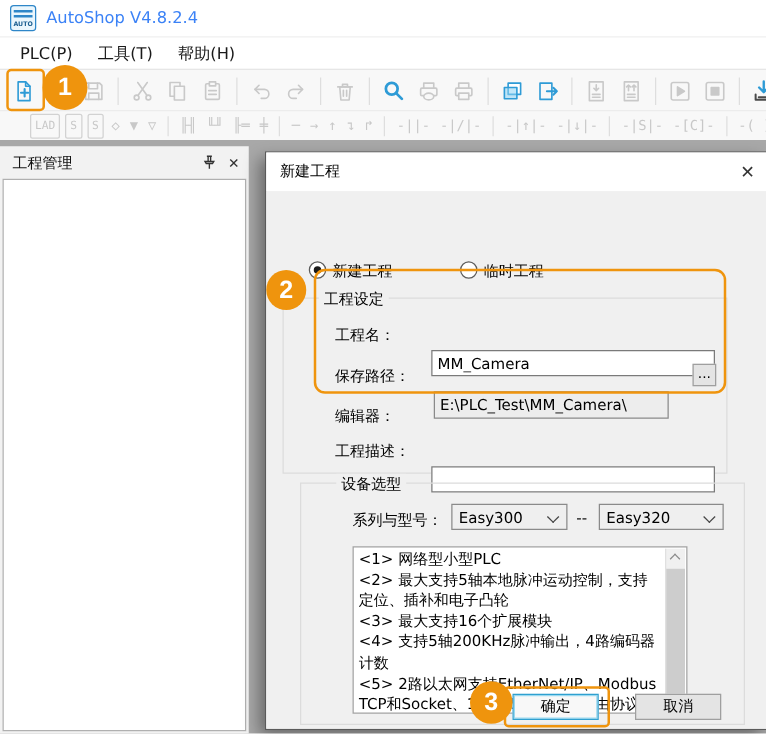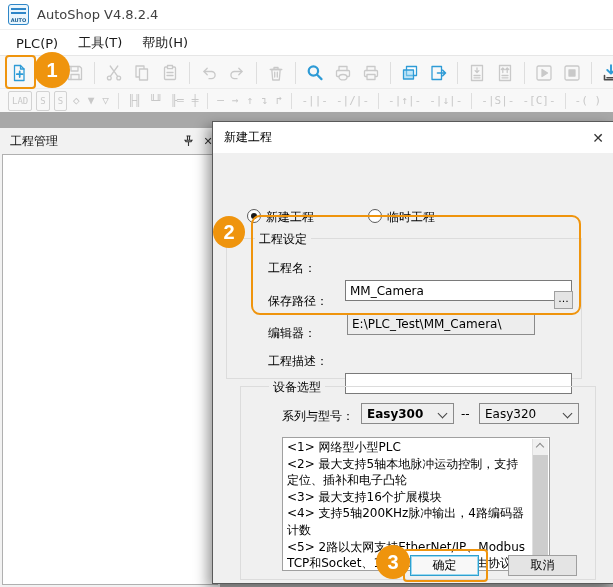--- a/index.html
+++ b/index.html
@@ -5,41 +5,41 @@
   html,body{margin:0;padding:0;}
   body{width:613px;height:587px;overflow:hidden;font-family:"DejaVu Sans","Liberation Sans",sans-serif;-webkit-font-smoothing:antialiased;}
   .window{position:relative;width:613px;height:587px;background:#FFFFFF;overflow:hidden;}
 
   
   .titlebar{position:absolute;left:0;top:0;right:0;height:29px;background:#FFFFFF;display:flex;align-items:center;}
   .app-logo{width:19px;height:19px;margin-left:8px;border:1.5px solid #2E86C8;border-radius:3px;background:#EAF6FD;position:relative;flex:0 0 auto;}
   .app-logo i{position:absolute;left:2px;right:2px;height:2px;background:#2E86C8;}
   .app-logo i.l1{top:3px;} .app-logo i.l2{top:7px;}
   .app-logo b{position:absolute;left:0;right:0;bottom:1px;font-style:normal;font-size:5px;line-height:5px;color:#1B5E90;text-align:center;font-weight:bold;letter-spacing:0;}
-  .app-title{margin-left:8px;font-size:13px;color:#404040;}
+  .app-title{margin-left:8px;font-size:13px;color:#3b82f6;}
 
   
   .menubar{position:absolute;left:0;top:29px;right:0;height:26px;background:#FFFFFF;display:flex;align-items:center;padding-left:6px;border-top:1px solid #F0F0F0;}
   .menu-item{font-size:13px;color:#1A1A1A;padding:3px 10px;cursor:default;}
 
   
   .toolbar1{position:absolute;left:0;top:55px;right:0;height:33px;background:#F8F8F8;border-top:1px solid #E6E6E6;display:flex;align-items:center;padding-left:6px;gap:2px;}
-  .toolbar2{position:absolute;left:0;top:88px;right:0;height:24px;background:#F8F8F8;border-top:1px solid #ECECEC;display:flex;align-items:center;padding-left:8px;gap:4px;overflow:hidden;}
+  .toolbar2{position:absolute;left:0;top:88px;right:0;height:24px;background:#F8F8F8;border-top:1px solid #ECECEC;display:flex;align-items:center;padding-left:24px;gap:4px;overflow:hidden;}
   .tb-btn{width:26px;height:28px;display:flex;align-items:center;justify-content:center;flex:0 0 auto;}
   .tb-btn.on{color:#2E9BD6;} .tb-btn.off{color:#C9C9C9;}
   .tb-sep{width:1px;height:22px;background:#DEDEDE;margin:0 4px;flex:0 0 auto;}
   .tb2-sep{width:1px;height:16px;background:#DEDEDE;margin:0 3px;flex:0 0 auto;}
   .glyph{font-family:"DejaVu Sans Mono","DejaVu Sans",monospace;font-size:11px;line-height:16px;color:#C8C8C8;flex:0 0 auto;padding:1px 2px;white-space:nowrap;}
   .glyph.boxed{border:1px solid #D2D2D2;border-radius:2px;font-size:9px;padding:1px 3px;}
 
   
   .workspace{position:absolute;left:0;top:112px;right:0;bottom:0;background:#A8A8A8;}
 
   
-  .left-panel{position:absolute;left:0;top:16px;width:199px;bottom:0;background:#F2F2F2;padding-left:21px;}
+  .left-panel{position:absolute;left:0;top:5px;width:199px;bottom:0;background:#F2F2F2;}
   .panel-header{position:absolute;left:0;top:0;right:0;height:26px;display:flex;align-items:center;}
   .panel-title{font-size:12px;color:#111;margin-left:10px;flex:1 1 auto;}
   .panel-ico{width:16px;height:16px;display:flex;align-items:center;justify-content:center;margin-right:4px;color:#333;font-size:11px;flex:0 0 auto;}
   .panel-body{position:absolute;left:2px;right:2px;top:26px;bottom:2px;background:#FFFFFF;border:1px solid #B0B0B0;}
 
   
   .dialog{position:absolute;left:212px;top:9px;width:400px;height:461px;background:#F0F0F0;border:1px solid #5A5A5A;box-shadow:-5px 5px 12px rgba(0,0,0,0.38);}
   .dlg-titlebar{position:absolute;left:0;top:0;right:0;height:31px;background:#FFFFFF;display:flex;align-items:center;}
   .dlg-title{font-size:12px;color:#000;margin-left:11px;flex:1 1 auto;}
   .dlg-close{width:30px;text-align:center;font-size:14px;color:#333;cursor:default;}
@@ -300,21 +300,21 @@
           <span class="fld-label" style="left:41px;top:86px;">编辑器：</span>
 
           <span class="fld-label" style="left:41px;top:114px;">工程描述：</span>
           <input class="txt" style="left: 118px; top: 110px; width: 227px; height: 21px;" value="">
         </div>
 
         <div class="groupbox" style="left:27px;top:233px;width:354px;height:192px;">
           <span class="legend">设备选型</span>
 
           <span class="fld-label" style="left:41px;top:21px;">系列与型号：</span>
-          <span class="select" style="left:120px;top:16px;width:93px;height:21px;font-weight:bold;">
+          <span class="select" style="left:120px;top:16px;width:93px;height:21px;">
             <span>Easy300</span>
             <span class="chev"></span>
           </span>
           <span class="fld-label" style="left:220px;top:20px;">--</span>
           <span class="select" style="left:238px;top:16px;width:100px;height:21px;text-align:center;">
             <span>Easy320</span>
             <span class="chev"></span>
           </span>
 
           <div class="info-box" style="left:41px;top:50px;width:268px;height:134px;">

